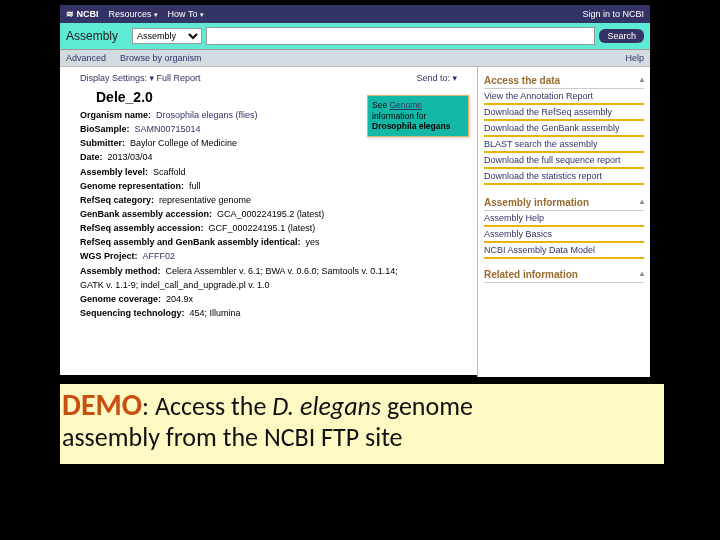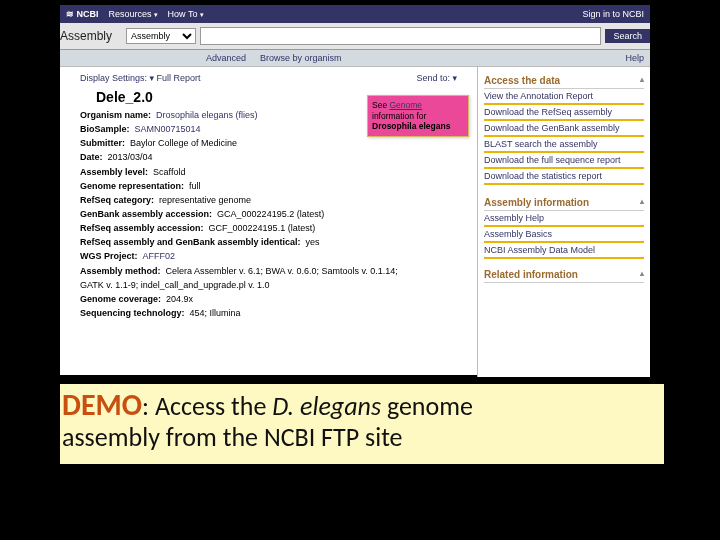--- a/index.html
+++ b/index.html
@@ -3,37 +3,37 @@
 <meta charset="utf-8">
 <style>
 body{margin:0;padding:0;background:#000;font-family:Arial,Helvetica,sans-serif;width:720px;height:540px;overflow:hidden}
 .slide{width:720px;height:540px;background:#000;position:relative}
 .screenshot{position:absolute;left:60px;top:5px;width:590px;height:370px;background:#fff;font-size:9px}
 .ncbi-top{background:#336;height:18px;display:flex;align-items:center;color:#fff;padding:0 6px;justify-content:space-between}
 .ncbi-top .left{display:flex;align-items:center;gap:10px}
 .ncbi-top a{color:#fff;text-decoration:none;font-size:9px}
 .ncbi-logo{font-weight:bold;color:#fff;font-size:9px;display:flex;align-items:center;gap:3px}
 .dd{font-size:7px}
-.searchbar{background:#e5e5e5;height:26px;display:flex;align-items:center;padding:0 0;border-bottom:1px solid #999}
+.searchbar{background:#5eead4;height:26px;display:flex;align-items:center;padding:0 6px;border-bottom:1px solid #999}
 .searchbar .title{font-size:12px;color:#222;margin-right:14px}
 .searchbar select{font-size:9px;height:16px;width:70px;background:#fff;border:1px solid #999}
 .searchbar input[type=text]{flex:1;height:14px;border:1px solid #999;margin:0 4px;font-size:9px}
-.searchbar .btn{background:#336;color:#fff;font-size:9px;padding:2px 8px;border-radius:0;cursor:pointer}
+.searchbar .btn{background:#336;color:#fff;font-size:9px;padding:2px 8px;border-radius:6px;cursor:pointer}
 .sublinks{background:#d3dae0;height:16px;display:flex;align-items:center;justify-content:space-between;padding:0 6px;border-bottom:1px solid #bbb}
-.sublinks .mid{display:flex;gap:14px;margin-left:140px}
+.sublinks .mid{display:flex;gap:14px;}
 .sublinks a{color:#336;font-size:9px;text-decoration:none}
 .content{display:flex;height:310px}
 .main{flex:1;padding:6px 20px;position:relative;overflow:hidden}
 .topbar{display:flex;justify-content:space-between;color:#336;font-size:9px;margin-bottom:6px}
 .topbar span{color:#336}
 h2.rec-title{font-size:14px;margin:0 0 4px 16px;color:#000;font-weight:bold}
 .field{font-size:9px;color:#000;margin:2px 0;line-height:1.35}
 .field b{font-weight:bold}
 .field a{color:#336;}
-.note{position:absolute;right:8px;top:28px;width:92px;background:#ec4899;border:1px solid #d6b765;padding:4px;font-size:8.5px;box-shadow:1px 1px 3px rgba(0,0,0,.2);line-height:1.25}
+.note{position:absolute;right:8px;top:28px;width:92px;background:#14b8a6;border:1px solid #d6b765;padding:4px;font-size:8.5px;box-shadow:1px 1px 3px rgba(0,0,0,.2);line-height:1.25}
 .note a{color:#336;text-decoration:underline}
 .side{width:160px;border-left:1px solid #bbb;padding:4px 6px;font-size:9px;background:#fff}
 .sect-h{font-weight:bold;color:#9a6b2f;font-size:10px;display:flex;justify-content:space-between;align-items:flex-start;border-bottom:1px solid #ccc;padding:2px 0;margin-top:2px}
 .sect-h .caret{color:#888;font-size:8px}
 .side a{display:block;color:#336;text-decoration:none;padding:2px 0;font-size:9px;border-bottom:2px solid #eab308}
 .caption{position:absolute;left:60px;top:384px;width:600px;color:#000;background:#fef9c3;padding:4px 2px 12px 2px}
 .caption .l1{font-family:"Calibri","Segoe UI",sans-serif;font-size:26px;color:#111;line-height:1.15}
 .caption .demo{color:#c84f0f;font-weight:bold;font-size:30px}
 .caption .ital{font-style:italic}
 </style>

